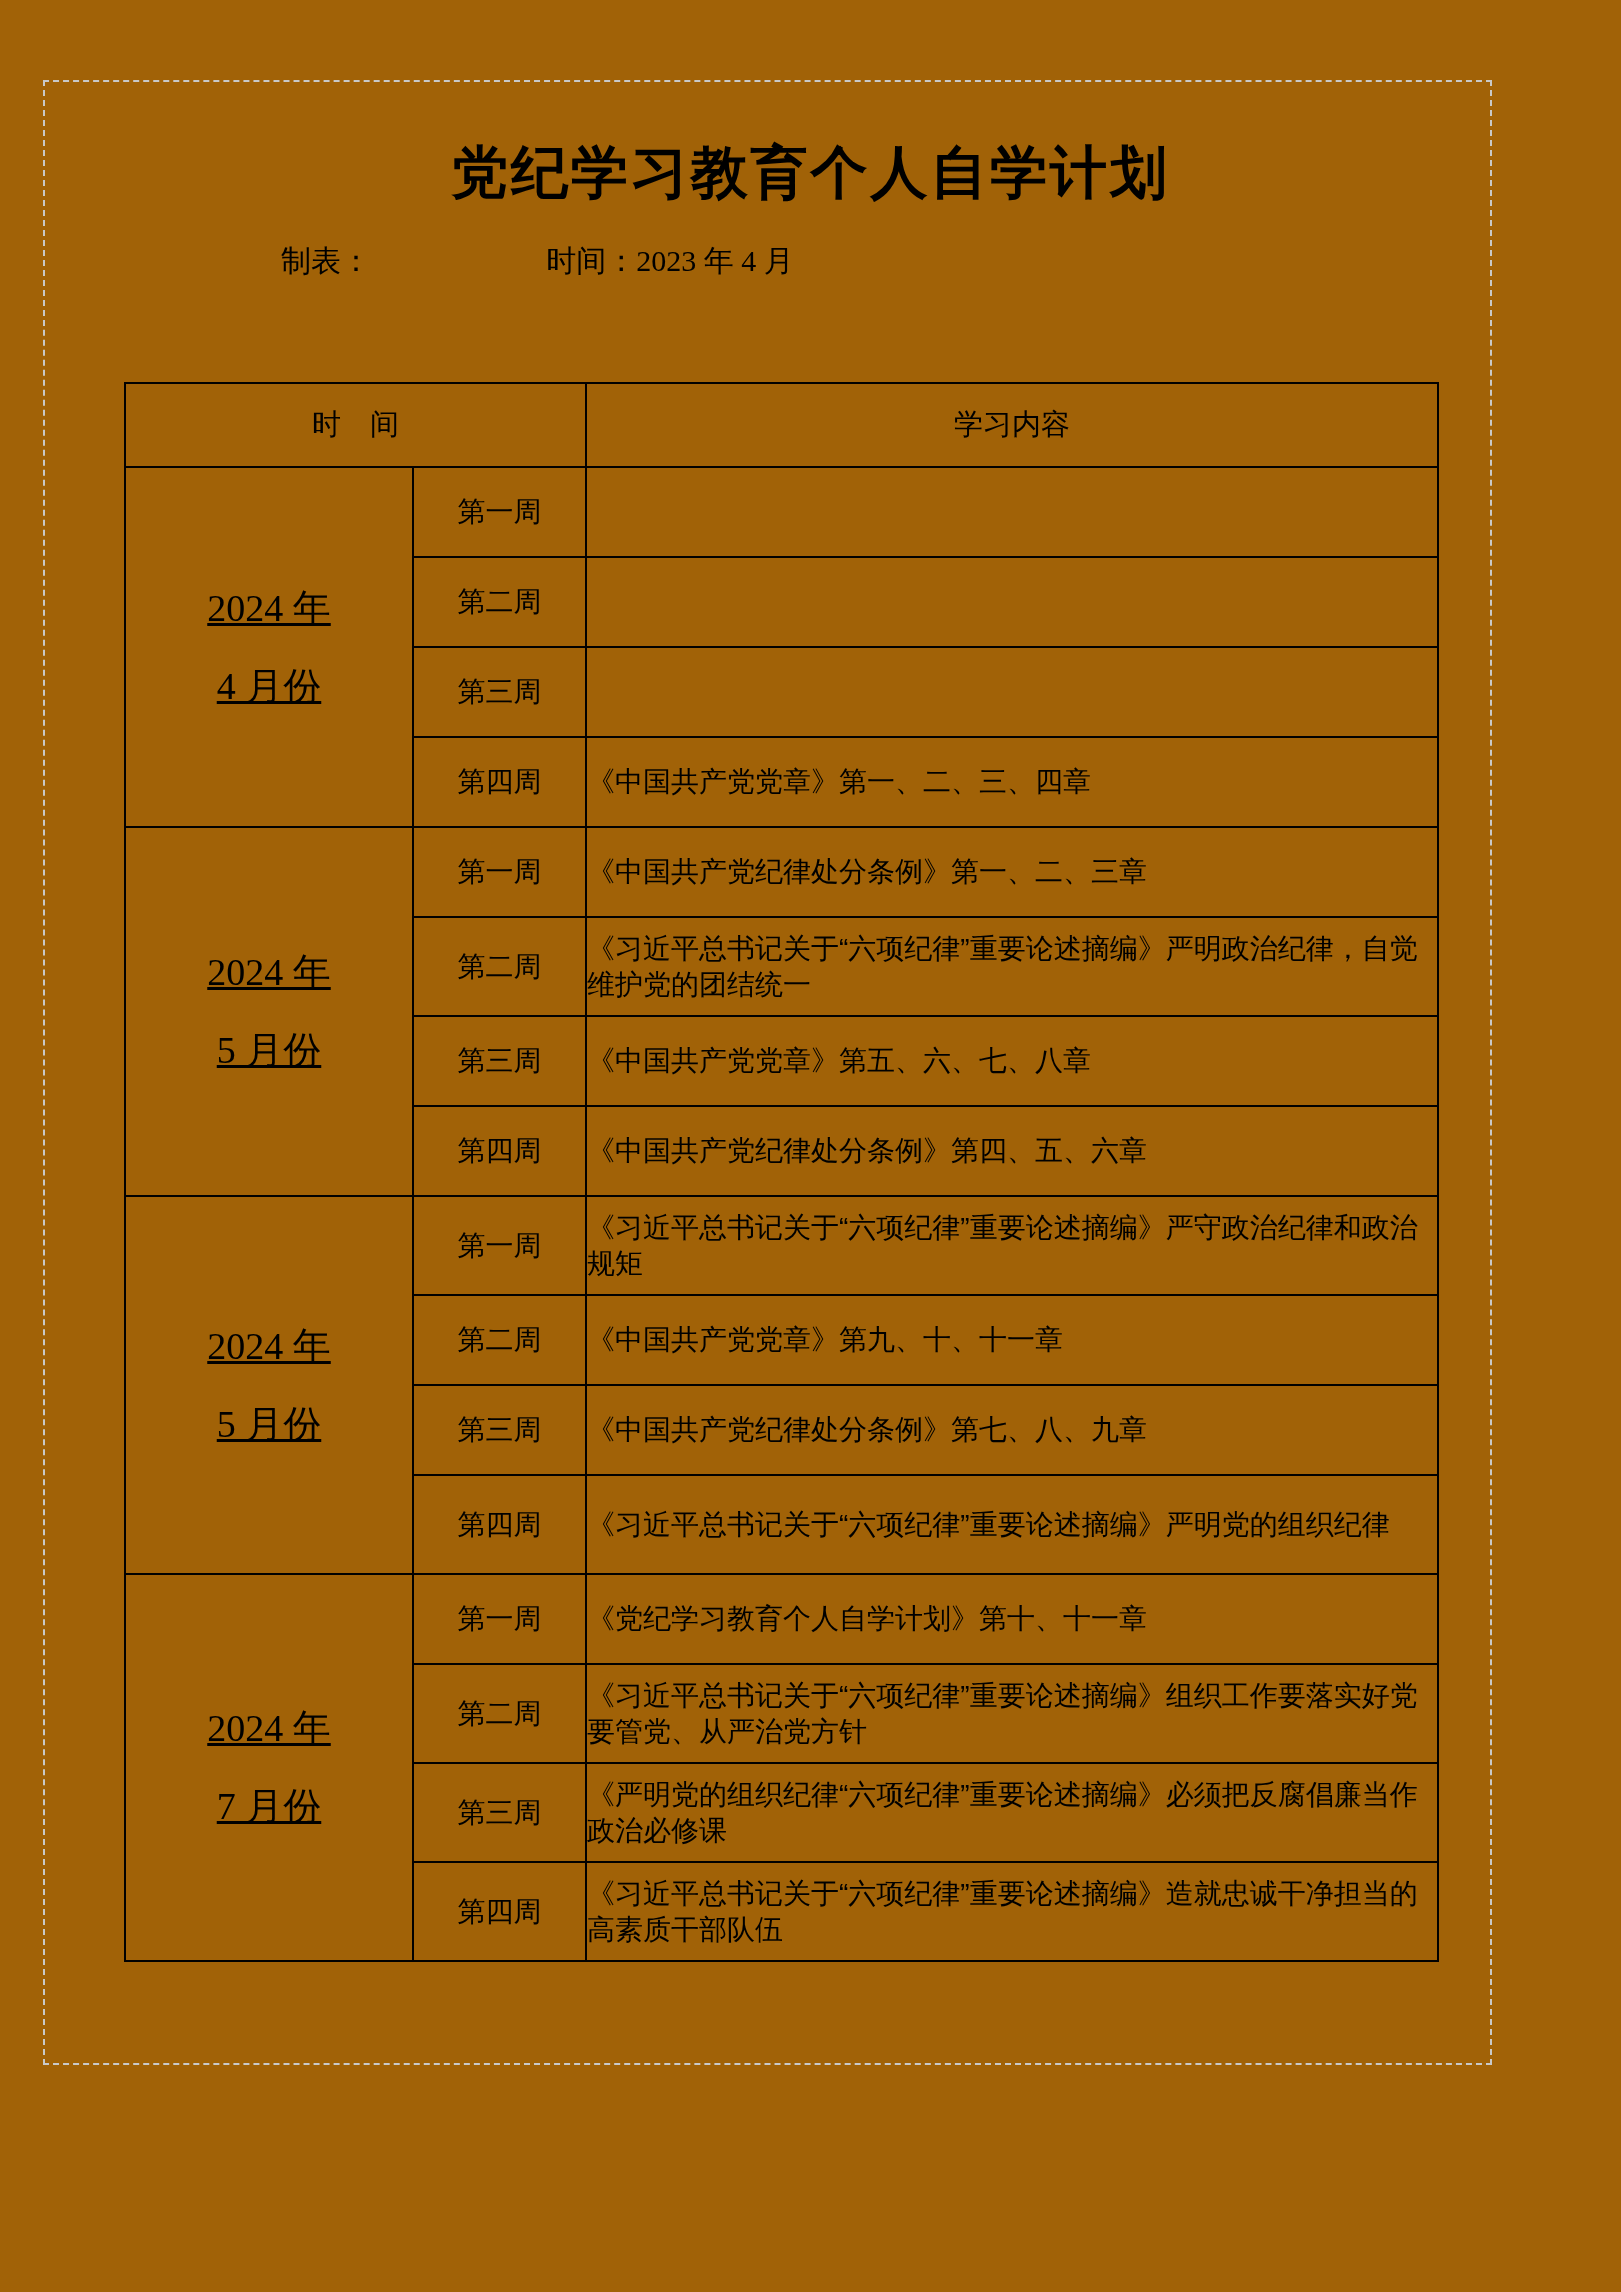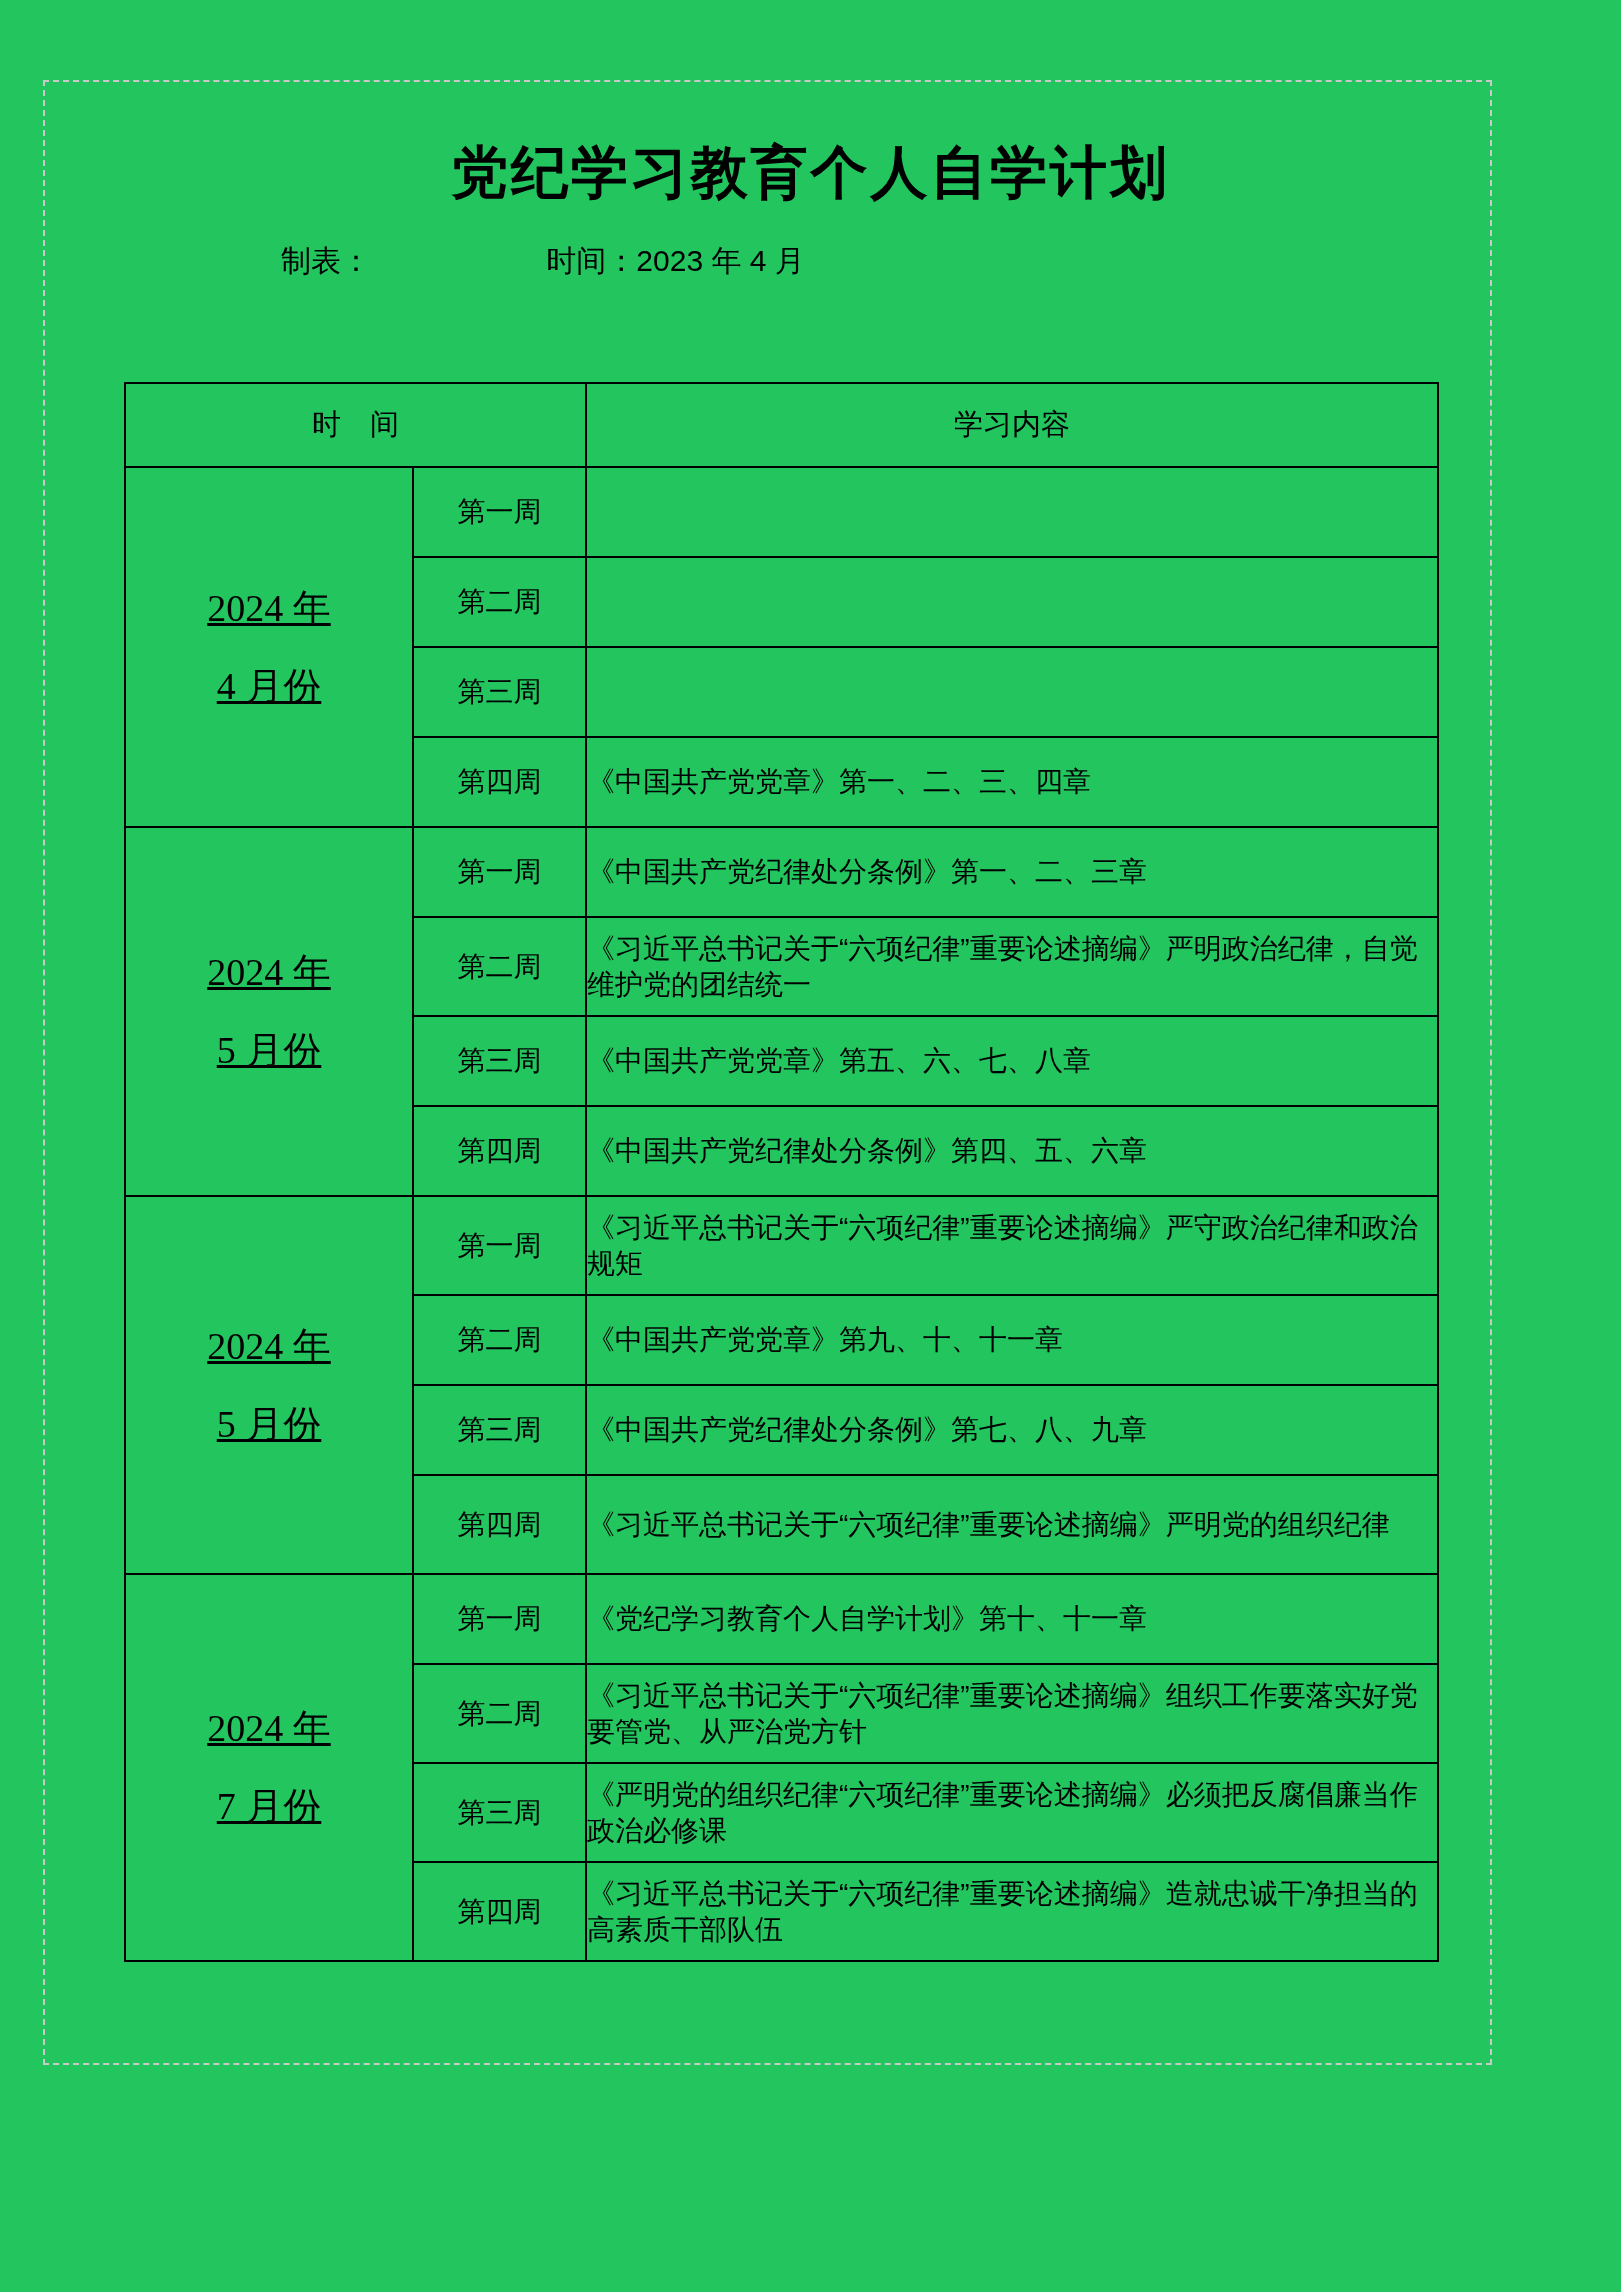--- a/index.html
+++ b/index.html
@@ -1,19 +1,19 @@
 <!DOCTYPE html>
 <html><head>
 <meta charset="utf-8">
 <style>
   html,body { margin:0; padding:0; background:#ffffff; }
   .page {
     position:relative;
     width:1621px; height:2293px;
-    background:#22c55e;
+    background:#a16207;
     color:#000;
     font-family:"Liberation Sans", sans-serif;
     overflow:hidden;
   }
   .boundary {
     position:absolute;
     left:43px; top:80px;
     width:1449px; height:1985px;
     border:2px dashed #c9c9c9;
     box-sizing:border-box;
@@ -28,21 +28,21 @@
     letter-spacing:2.9px;
     white-space:nowrap;
   }
   .subtitle {
     position:absolute;
     top:208px; left:124px; width:1312px;
     font-size:30px;
     white-space:nowrap;
   }
   .subtitle .maker { display:inline-block; margin-left:157px;margin-top:33px; }
-  .subtitle .time  { display:inline-block; margin-left:167px; font-family:Liberation Sans, sans-serif; }
+  .subtitle .time  { display:inline-block; margin-left:167px; font-family:Liberation Serif, serif; }
   .tablewrap { position:absolute; top:382px; left:124px; }
   table.schedule {
     border-collapse:collapse;
     table-layout:fixed;
     width:1312px;
     border:2.9px solid #000;
   }
   table.schedule th, table.schedule td {
     border:2px solid #000;
     padding:0;

